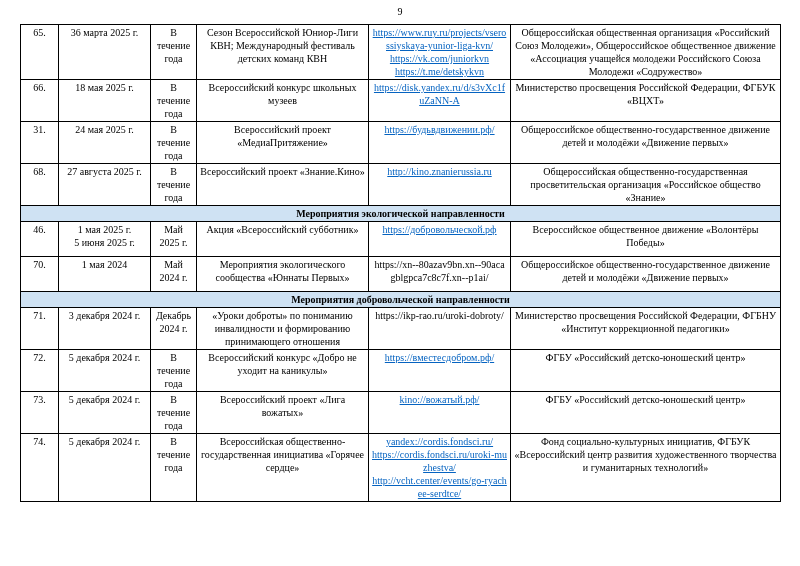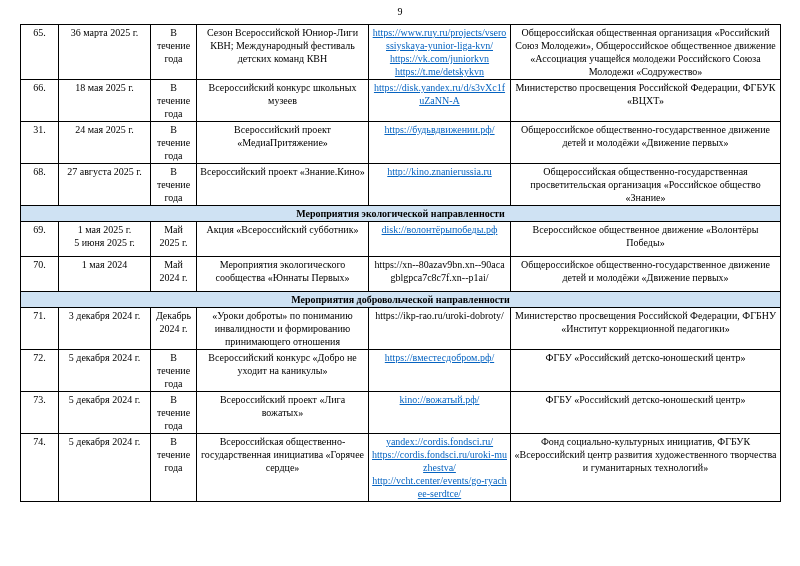--- a/index.html
+++ b/index.html
@@ -113,27 +113,27 @@
           <td class="cell-name">Всероссийский проект «Знание.Кино»</td>
           <td class="cell-links">
             <a class="hyperlink" href="#">http://kino.znanierussia.ru</a>
           </td>
           <td class="cell-org">Общероссийская общественно-государственная просветительская организация «Российское общество «Знание»</td>
         </tr>
         <tr class="section-row">
           <td colspan="6">Мероприятия экологической направленности</td>
         </tr>
         <tr class="entry-row">
-          <td class="cell-num">69.</td>
+          <td class="cell-num">46.</td>
           <td class="cell-date">1 мая 2025 г.
 5 июня 2025 г.</td>
           <td class="cell-period">Май 2025 г.</td>
           <td class="cell-name">Акция «Всероссийский субботник»</td>
           <td class="cell-links">
-            <a class="hyperlink" href="#">disk://волонтёрыпобеды.рф</a>
+            <a class="hyperlink" href="#">https://добровольческой.рф</a>
           </td>
           <td class="cell-org">Всероссийское общественное движение «Волонтёры Победы»</td>
         </tr>
         <tr class="entry-row">
           <td class="cell-num">70.</td>
           <td class="cell-date">1 мая 2024</td>
           <td class="cell-period">Май 2024 г.</td>
           <td class="cell-name">Мероприятия экологического сообщества «Юннаты Первых»</td>
           <td class="cell-links">
             <span class="plainlink">https://xn--80azav9bn.xn--90acagblgpca7c8c7f.xn--p1ai/</span>

